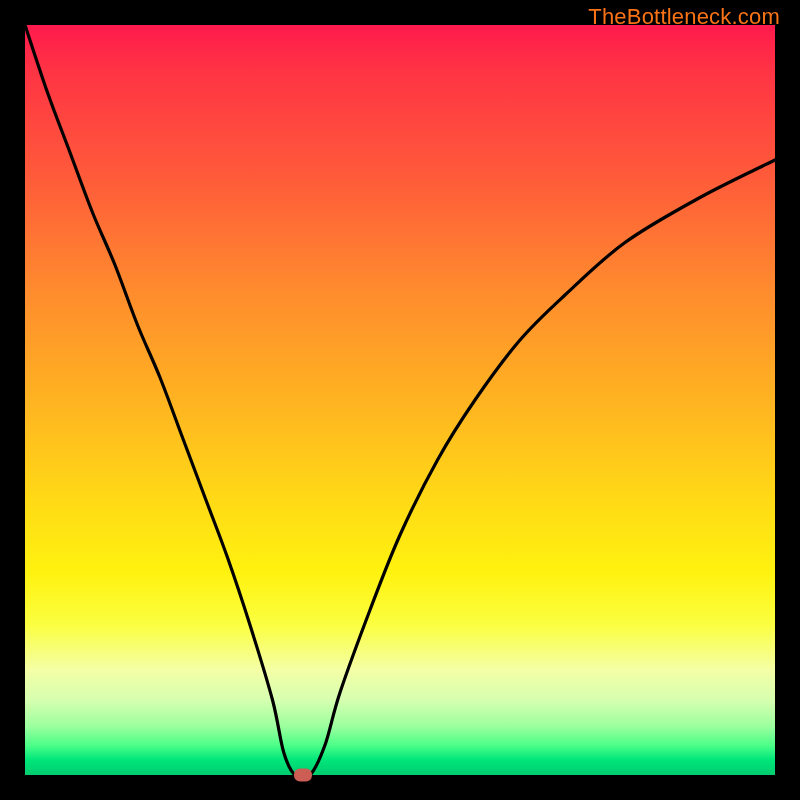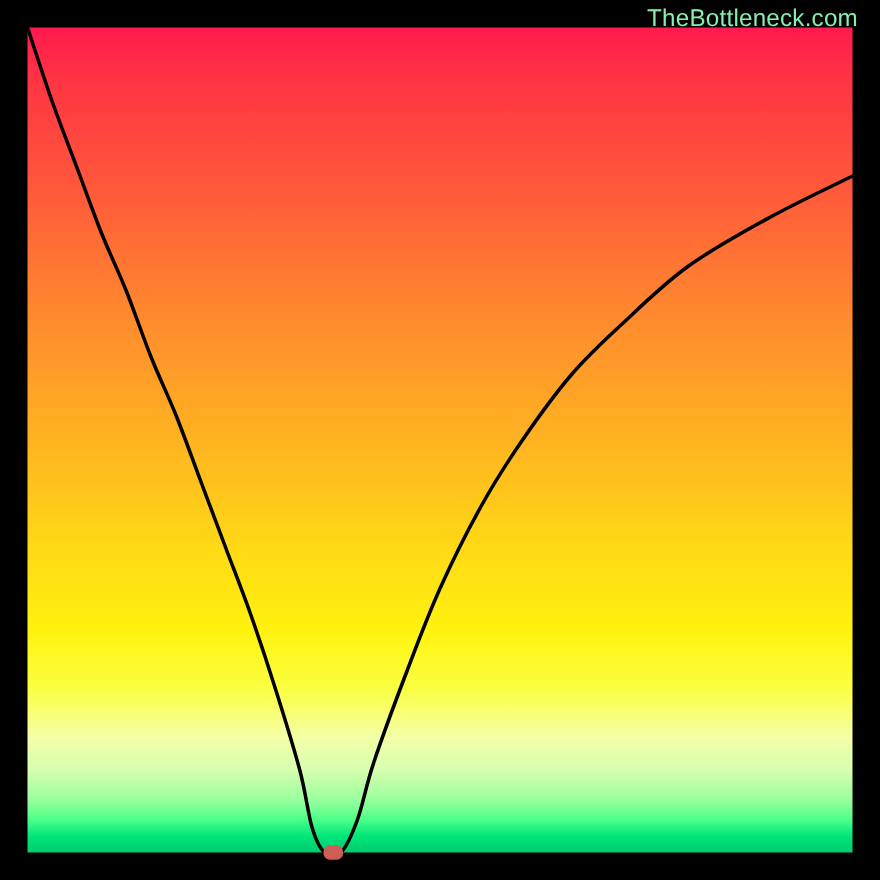--- a/index.html
+++ b/index.html
@@ -41,21 +41,21 @@
       #9cff9e 93.5%,
       #4dff88 96%,
       #00e67a 98%,
       #00cc6e 100%
     );
   }
   .watermark {
     position: absolute;
     top: 4px;
     right: 20px;
-    color: #86efac;
+    color: #f97316;
     font-size: 22px;
     font-weight: 500;
     letter-spacing: 0.2px;
     user-select: none;
   }
   svg.curve {
     position: absolute;
     left: 25px;
     top: 25px;
     width: 750px;

